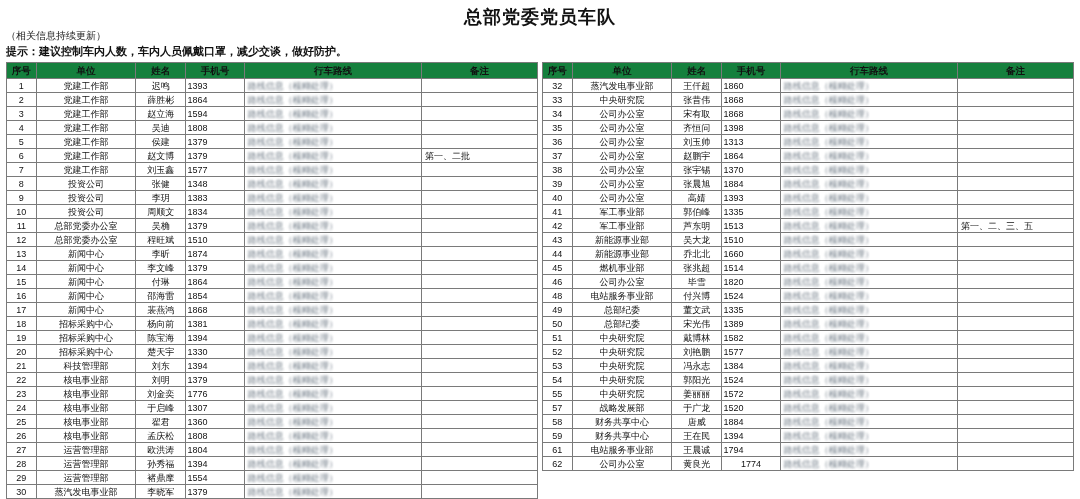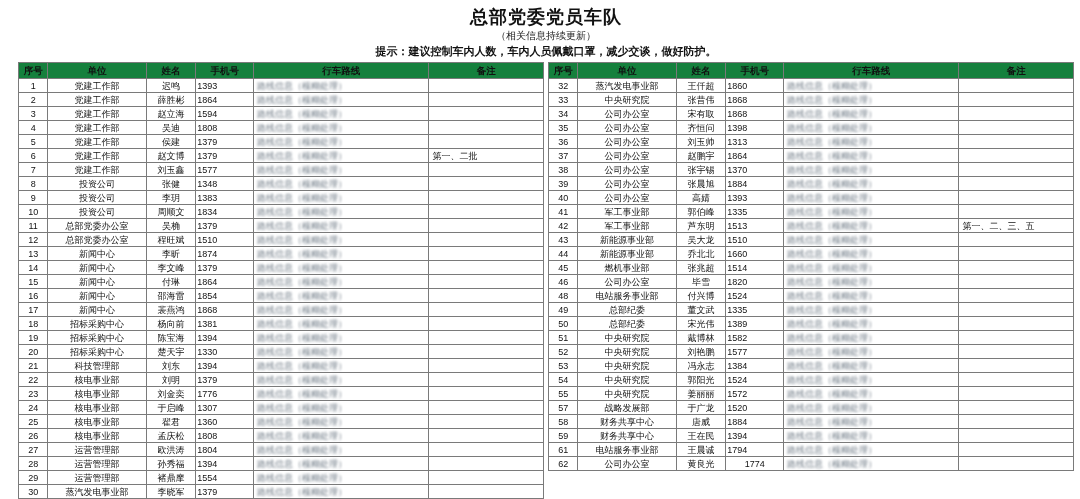--- a/index.html
+++ b/index.html
@@ -6,41 +6,40 @@
   body{
     width:1080px;height:499px;
     background:#ffffff;
     font-family:"Liberation Sans","DejaVu Sans",sans-serif;
     color:#111;
     overflow:hidden;
   }
   .page{
     width:1080px;height:499px;
     box-sizing:border-box;
-    padding:4px 6px 0 18px;
+    padding:4px 6px 0 6px;
     position:relative;
   }
   .title{
     text-align:center;
     font-family:"Liberation Serif","DejaVu Serif",serif;
     font-weight:bold;
     font-size:18px;
     letter-spacing:1px;
     line-height:22px;
     margin-top:2px;
   }
   .subtitle{
-    text-align:center;
+    text-align:left;
     font-size:10px;
     line-height:13px;
     color:#222;
     margin-top:1px;
   }
   .notice{
-    text-align:center;
     font-size:11px;
     font-weight:bold;
     line-height:15px;
     margin-top:2px;
     margin-bottom:3px;
   }
   .tables{
     display:flex;
     gap:4px;
     align-items:flex-start;

